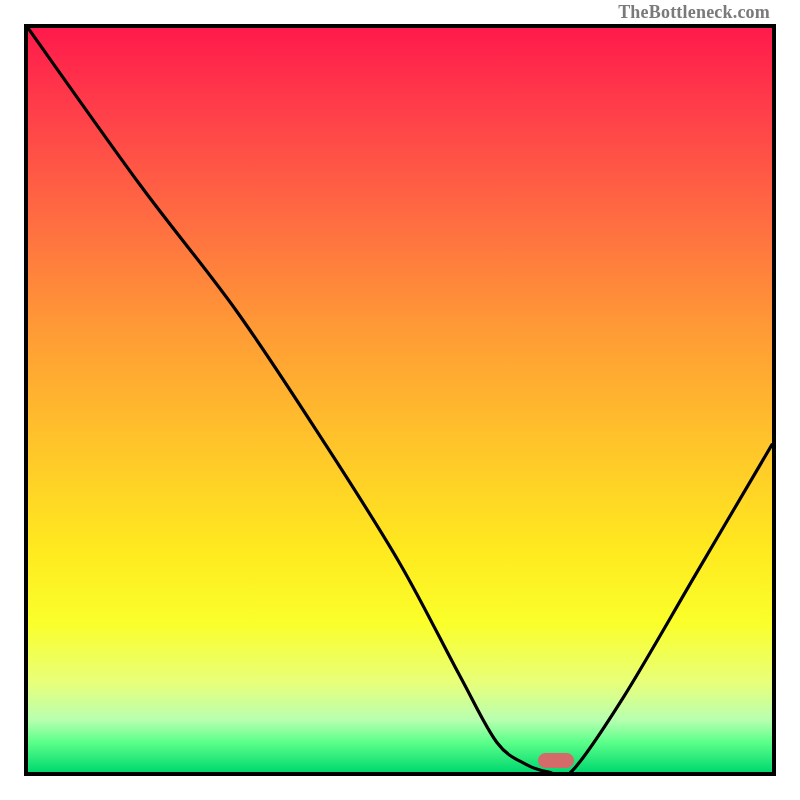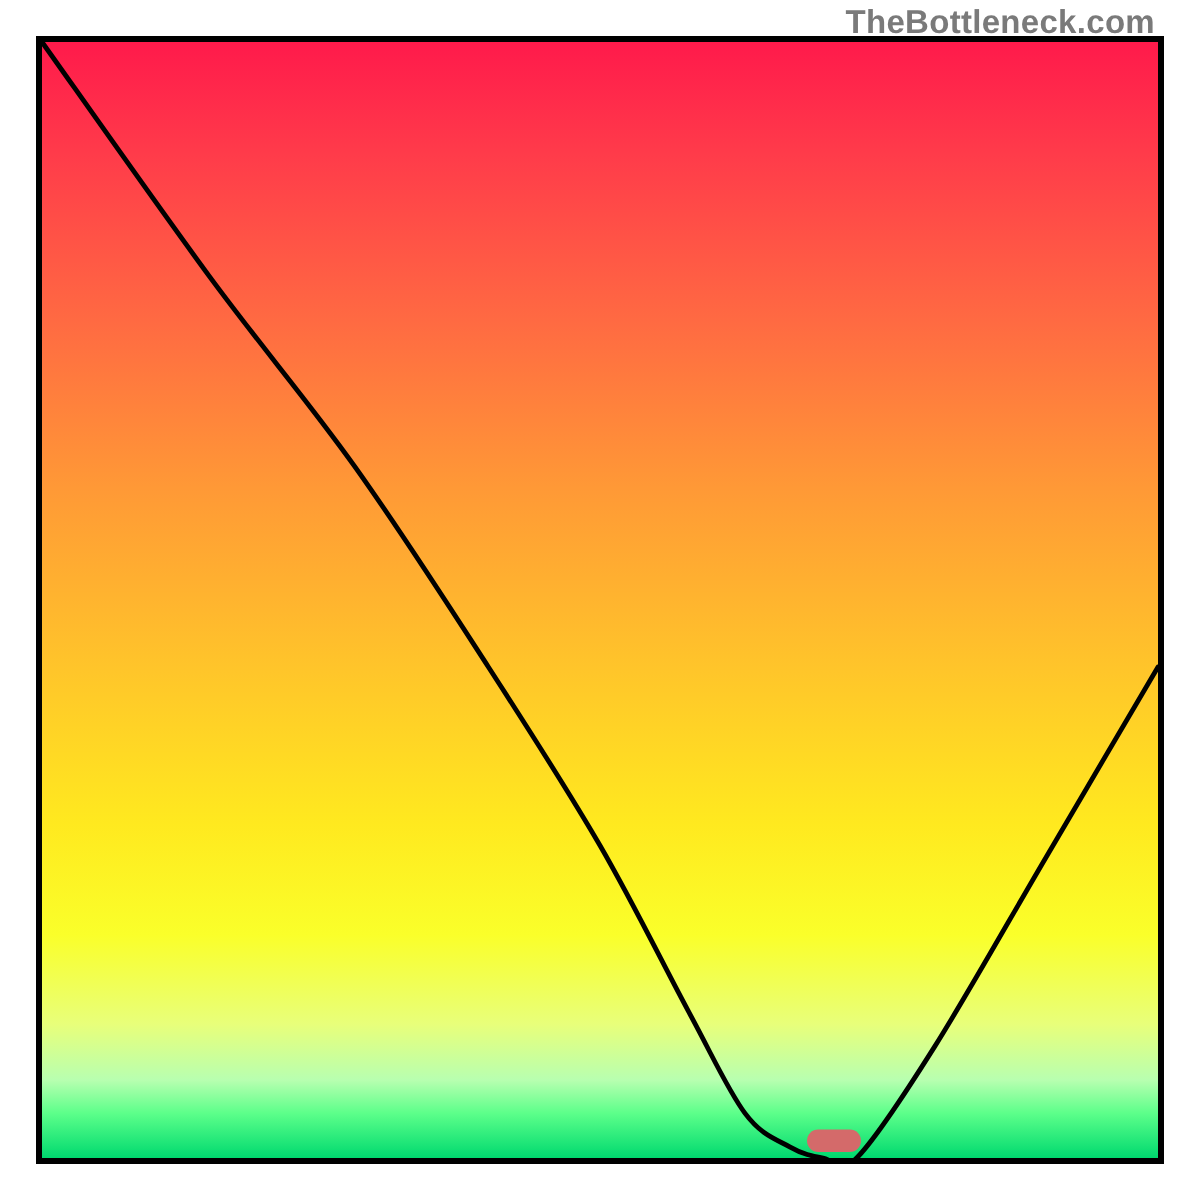--- a/index.html
+++ b/index.html
@@ -19,22 +19,22 @@
       #faff2a 80%,
       #e8ff7a 88%,
       #b8ffb0 93%,
       #5cff8a 96%,
       #00d96f 100%
     );
   }
   .watermark {
     position: absolute;
     right: 30px; top: 2px;
-    font-family: Liberation Sans, sans-serif;
-    font-size: 22px;
+    font-family: Liberation Serif, serif;
+    font-size: 18px;
     font-weight: 600;
     color: #7a7a7a;
     letter-spacing: 0.2px;
   }
   svg.curve {
     position: absolute;
     left: 0; top: 0;
     width: 100%; height: 100%;
   }
   .pill {

